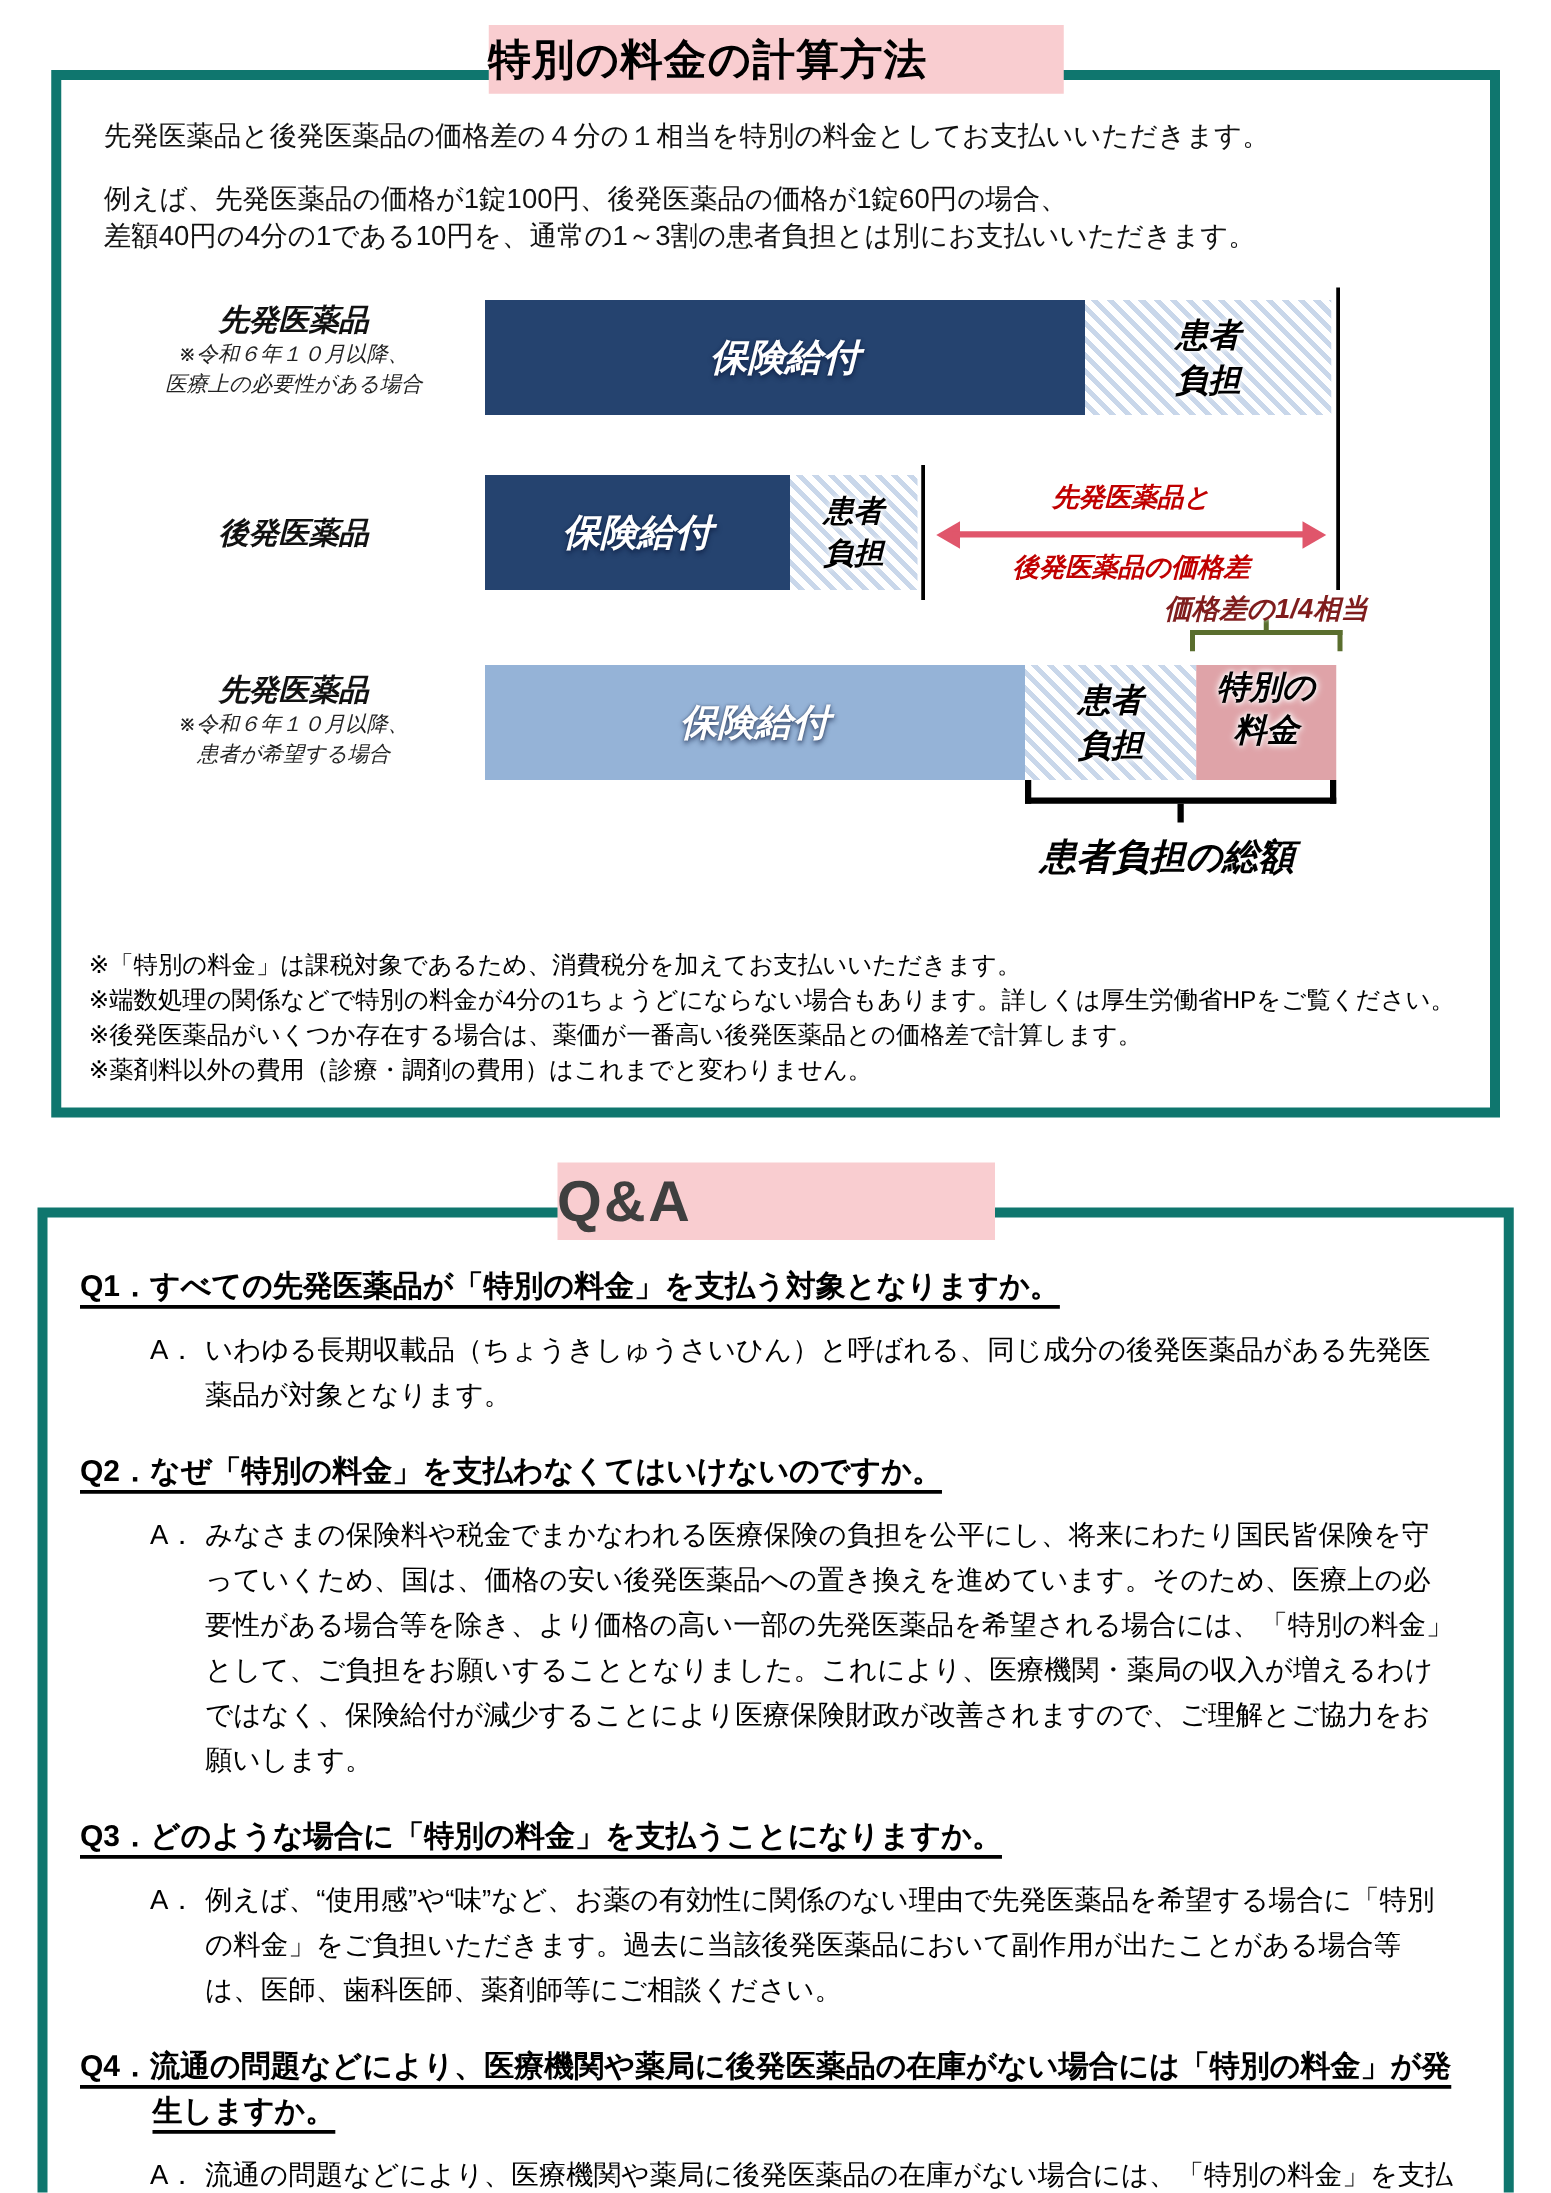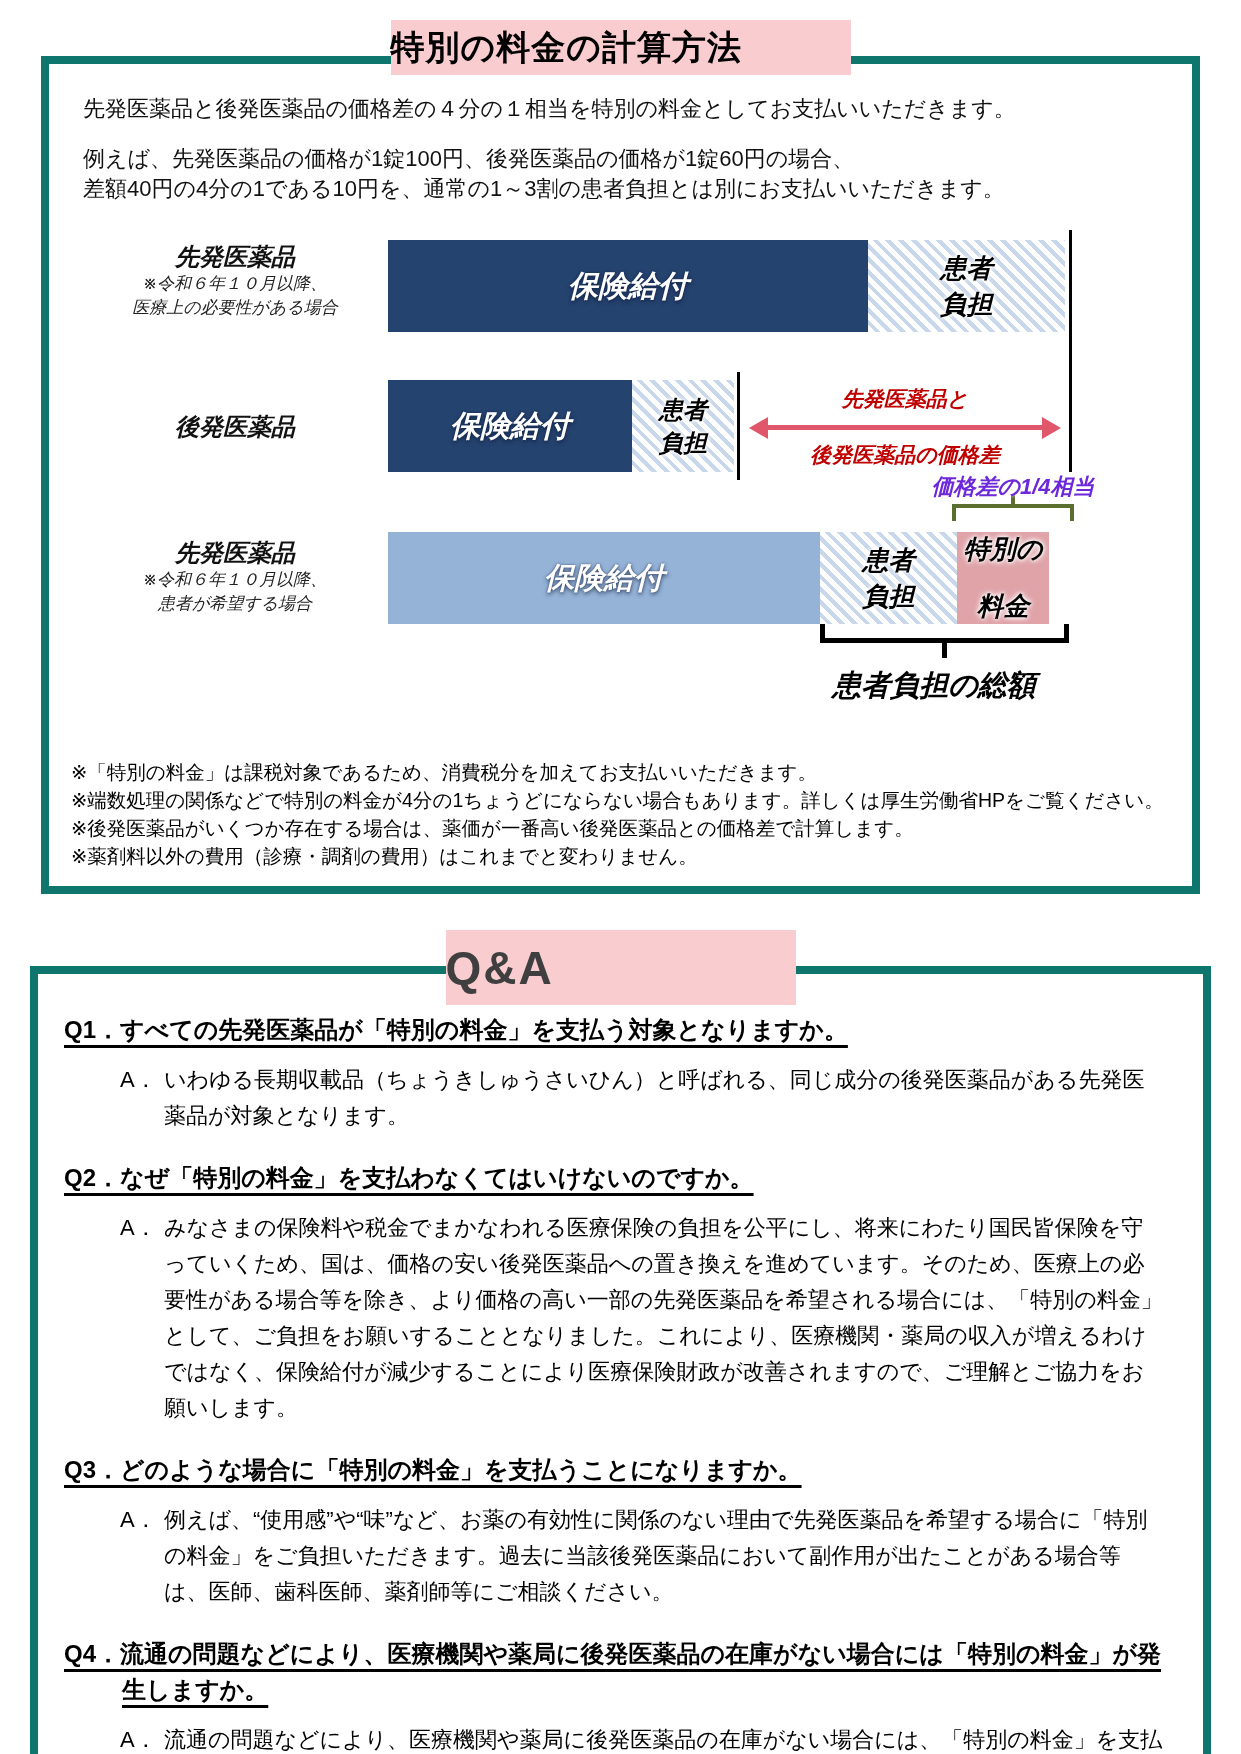--- a/index.html
+++ b/index.html
@@ -10,21 +10,21 @@
   }
   .sec{position:relative;}
   .sec1{margin:20px 41px 0;padding-top:36px;}
   .sec2{margin:36px 30px 0;padding-top:36px;}
   .banner{
     position:absolute;top:0;left:50%;transform:translateX(-50%);
     background:#F9CDD0;display:flex;align-items:center;justify-content:flex-start;
     z-index:3;font-weight:bold;
   }
   .banner1{width:460px;height:55px;font-size:34px;color:#000;letter-spacing:1px;}
-  .banner2{width:350px;height:75px;font-size:46px;color:#3F3F3F;letter-spacing:2px;}
+  .banner2{width:350px;height:62px;font-size:46px;color:#3F3F3F;letter-spacing:2px;}
   .box{border:8px solid #0f766e;background:#fff;}
   .box1{padding:30px 0 16px;}
   .box2{padding:30px 0 24px;}
 
   .intro{margin:0 0 0 34px;font-size:22px;line-height:30px;}
   .intro + .intro{margin-top:20px;}
 
   
   .diagram{position:relative;height:492px;margin-top:16px;}
   .diagram *{box-sizing:border-box;font-style:italic;}
@@ -53,40 +53,40 @@
   }
   .hatch .p-line{
     font-size:26px;font-weight:bold;color:#000;line-height:36px;
     text-shadow:0 0 3px #fff,0 0 5px #fff,0 0 6px #fff;
   }
   .h1{left:819px;top:20px;width:197px;height:92px;}
   .h2{left:583px;top:160px;width:102px;height:92px;}
   .h2 .p-line{font-size:24px;line-height:33px;}
   .h3{left:771px;top:312px;width:137px;height:92px;}
   .special-box{
-    position:absolute;left:908px;top:312px;width:92px;height:92px;
-    background:#DFA3A8;display:flex;flex-direction:column;align-items:center;justify-content:space-between;gap:20px;
+    position:absolute;left:908px;top:312px;width:112px;height:92px;
+    background:#DFA3A8;display:flex;flex-direction:column;align-items:center;justify-content:flex-start;
   }
   .special-box .sp-line{
     font-size:26px;font-weight:bold;color:#000;line-height:35px;
     text-shadow:0 0 3px #fff,0 0 5px #fff,0 0 7px #fff;
   }
   .d-arrow{position:absolute;left:700px;top:197px;width:312px;height:22px;}
   .d-arrow .a-line{position:absolute;left:13px;right:13px;top:8px;height:5px;background:#E0566B;}
   .d-arrow .a-head{position:absolute;width:0;height:0;top:0;
     border-top:11px solid transparent;border-bottom:11px solid transparent;}
   .d-arrow .a-left{left:0;border-right:19px solid #E0566B;}
   .d-arrow .a-right{right:0;border-left:19px solid #E0566B;}
   .red-caption{position:absolute;left:700px;width:312px;text-align:center;
     color:#C00000;font-weight:bold;font-size:21px;line-height:26px;white-space:nowrap;}
   .rc1{top:166px;}
   .rc2{top:222px;}
   .quarter-label{
     position:absolute;left:849px;width:230px;top:252px;text-align:center;
-    color:#6d28d9;font-weight:bold;font-size:22px;white-space:nowrap;z-index:2;
+    color:#7f1d1d;font-weight:bold;font-size:22px;white-space:nowrap;z-index:2;
     text-shadow:0 0 3px #fff;
   }
   .bracket-top{
     position:absolute;left:903px;top:284px;width:122px;height:17px;
     border-top:4px solid #5A6E2E;border-left:4px solid #5A6E2E;border-right:4px solid #5A6E2E;
   }
   .bracket-top::after{
     content:"";position:absolute;left:50%;margin-left:-2px;top:-13px;width:4px;height:10px;background:#5A6E2E;
   }
   .bracket-bottom{

